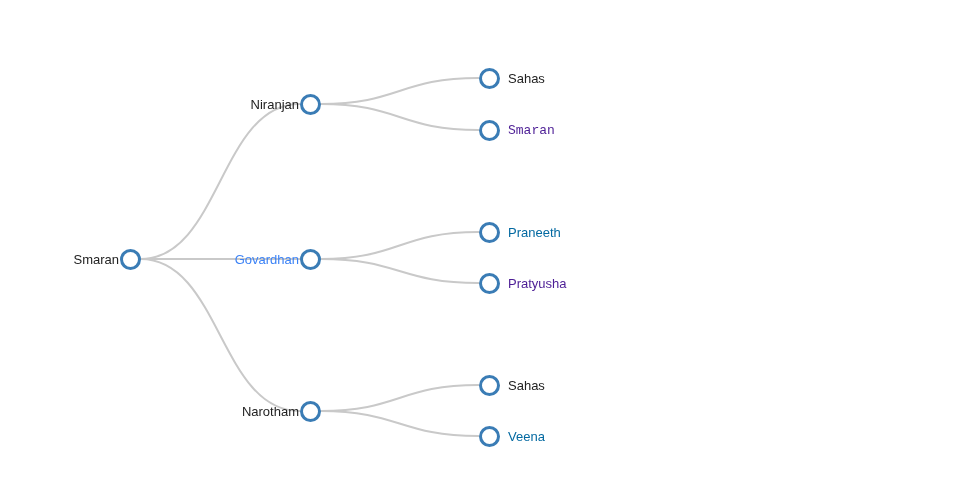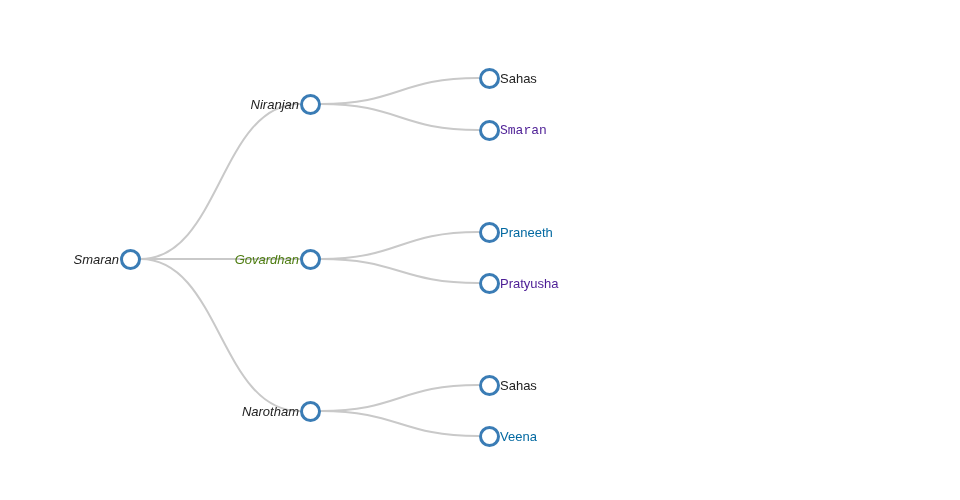--- a/index.html
+++ b/index.html
@@ -47,25 +47,25 @@
     white-space: nowrap;
     font-family: "Liberation Sans", sans-serif;
     font-size: 13px;
     line-height: 13px;
     color: #222222;
     top: -6.5px;
   }
   .node-label.label-left {
     right: 11px;
     text-align: center;
-    font-style: italic;
   }
   .node-label.label-right {
     left: 11px;
     text-align: right;
+    padding-left: 8px;
   }
 </style>
 </head>
 <body>
 
 <div id="tree-canvas">
   <svg id="edge-layer" width="960" height="500" viewBox="0 0 960 500">
       <path d="M140.5,259 C220,259 220,104 299.5,104" fill="none" stroke="#c9c9c9" stroke-width="2" stroke-linecap="round"></path>
       <path d="M140.5,259 C220,259 220,259 299.5,259" fill="none" stroke="#c9c9c9" stroke-width="2" stroke-linecap="round"></path>
       <path d="M140.5,259 C220,259 220,411 299.5,411" fill="none" stroke="#c9c9c9" stroke-width="2" stroke-linecap="round"></path>
@@ -80,21 +80,21 @@
       <div class="tree-node" style="left: 130px; top: 259px;">
         <div class="node-circle" style="border-color: rgb(58, 124, 181); background: rgb(255, 255, 255); border-width: 3px;"></div>
         <span class="node-label label-left" style="color: rgb(34, 34, 34);">Smaran</span>
       </div>
       <div class="tree-node" style="left: 310px; top: 104px;">
         <div class="node-circle" style="border-color: rgb(58, 124, 181); background: rgb(255, 255, 255); border-width: 3px;"></div>
         <span class="node-label label-left" style="color: rgb(34, 34, 34);">Niranjan</span>
       </div>
       <div class="tree-node" style="left: 310px; top: 259px;">
         <div class="node-circle" style="border-color: rgb(58, 124, 181); background: rgb(255, 255, 255); border-width: 3px;"></div>
-        <span class="node-label label-left" style="color: #4d7c0f;">Govardhan</span>
+        <span class="node-label label-left" style="color: #3b82f6;">Govardhan</span>
       </div>
       <div class="tree-node" style="left: 310px; top: 411px;">
         <div class="node-circle" style="border-color: rgb(58, 124, 181); background: rgb(255, 255, 255); border-width: 3px;"></div>
         <span class="node-label label-left" style="color: rgb(34, 34, 34); margin-left: 8px;">Narotham</span>
       </div>
       <div class="tree-node" style="left: 489px; top: 78px;">
         <div class="node-circle" style="border-color: rgb(58, 124, 181); background: rgb(255, 255, 255); border-width: 3px;"></div>
         <span class="node-label label-right" style="color: rgb(34, 34, 34);">Sahas</span>
       </div>
       <div class="tree-node" style="left: 489px; top: 130px;">

